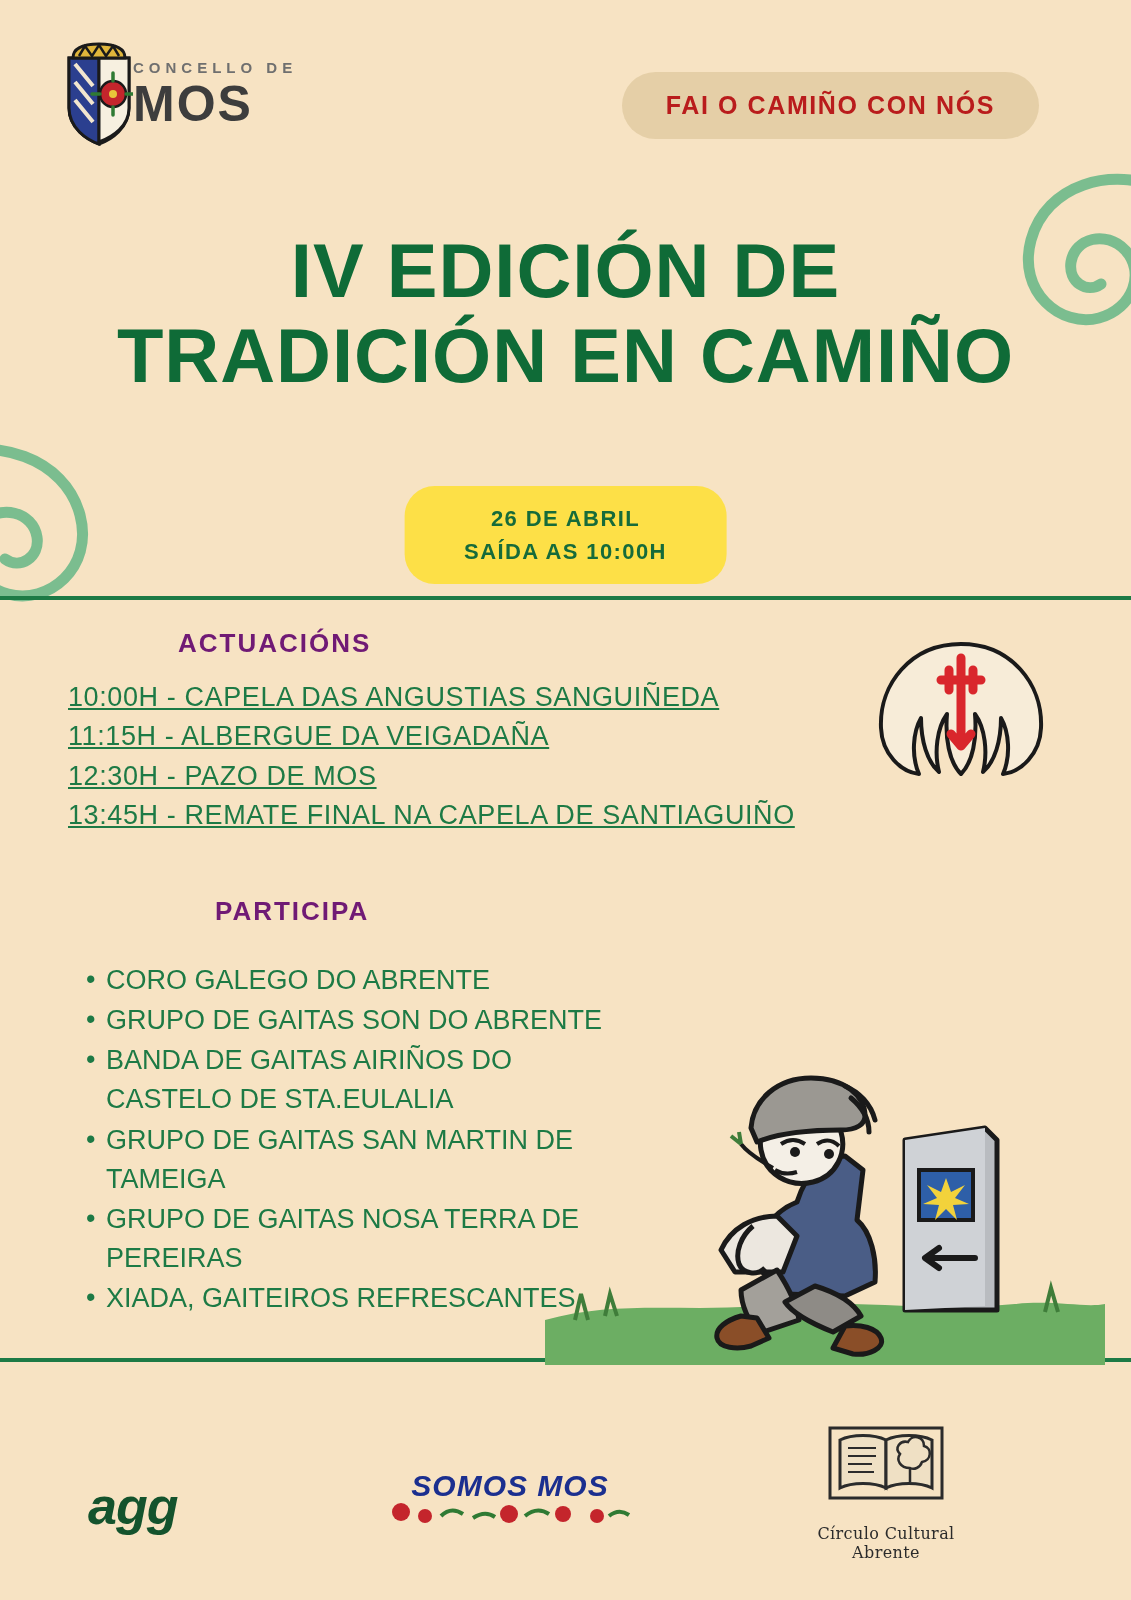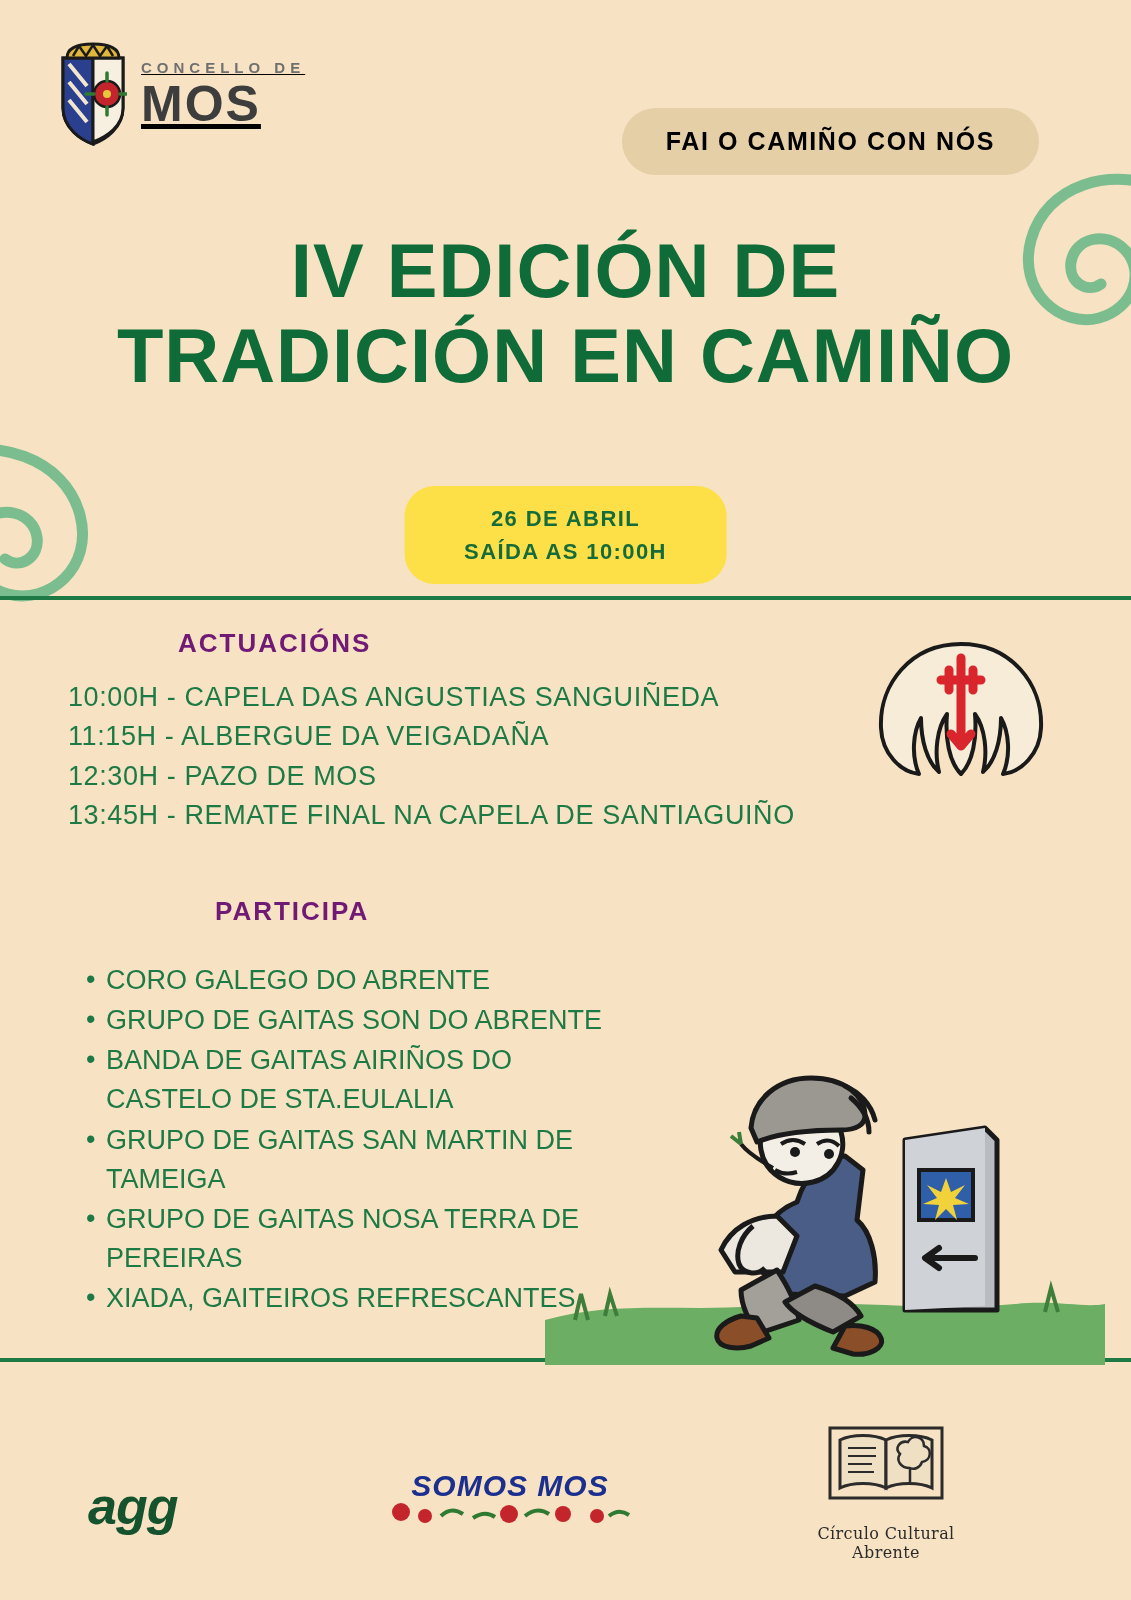--- a/index.html
+++ b/index.html
@@ -24,26 +24,24 @@
   .spiral-left  { top: 440px; left: -70px; }
 
   
   .header {
     position: absolute;
     top: 0; left: 0; right: 0;
     height: 200px;
   }
   .crest-block {
     position: absolute;
-    left: 59px;
+    left: 65px;
     top: 42px;
     display: flex;
     align-items: center;
-    gap: 14px;
-    text-decoration: underline;
   }
   .crest-shield {
     width: 68px;
     height: 104px;
     position: relative;
   }
   .crest-text {
     display: flex;
     flex-direction: column;
     justify-content: center;
@@ -61,27 +59,26 @@
     letter-spacing: 2px;
     color: #3d3d3d;
     font-weight: 700;
   }
 
   .tagline {
     position: absolute;
     right: 92px;
     top: 72px;
     background: #e5cfa7;
-    color: #000000;
+    color: #b91c1c;
     border-radius: 40px;
     padding: 19px 44px;
     font-size: 25px;
     font-weight: 700;
     letter-spacing: 1.6px;
-    margin-top: 36px;
   }
 
   
   .title {
     position: absolute;
     top: 228px;
     left: 0;
     right: 0;
     text-align: center;
     color: #0f6b37;
@@ -131,21 +128,21 @@
 
   .sched {
     position: absolute;
     top: 678px;
     left: 68px;
     color: #1d7a45;
     font-size: 27px;
     letter-spacing: 0.6px;
     line-height: 1.46;
   }
-  .sched div { white-space: nowrap; }
+  .sched div { white-space: nowrap; text-decoration: underline; }
 
   .participa-list {
     position: absolute;
     top: 945px;
     left: 68px;
     width: 560px;
     color: #1d7a45;
     font-size: 27px;
     line-height: 1.45;
     list-style: none;

